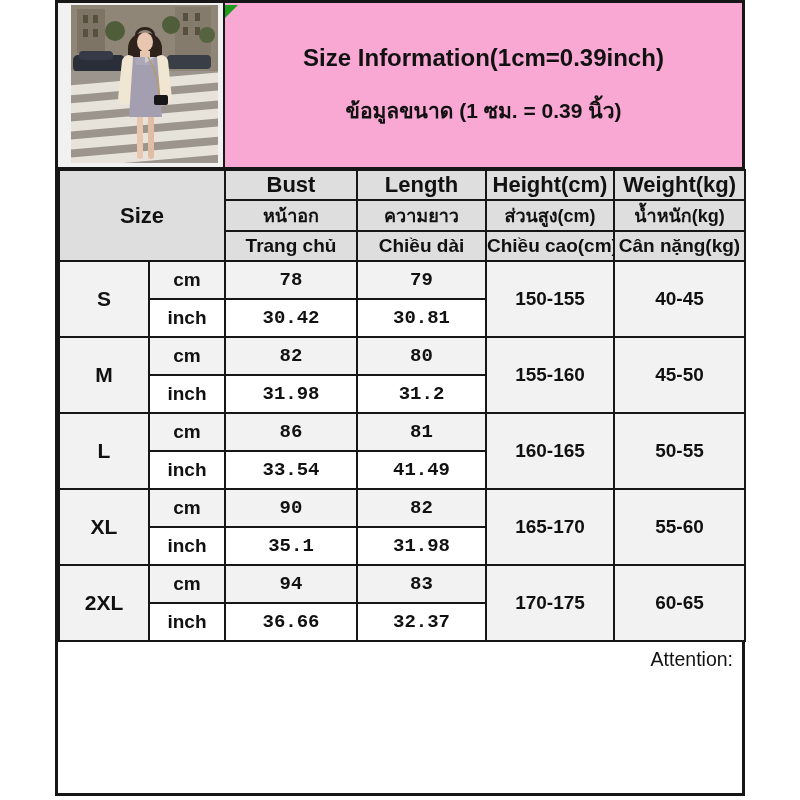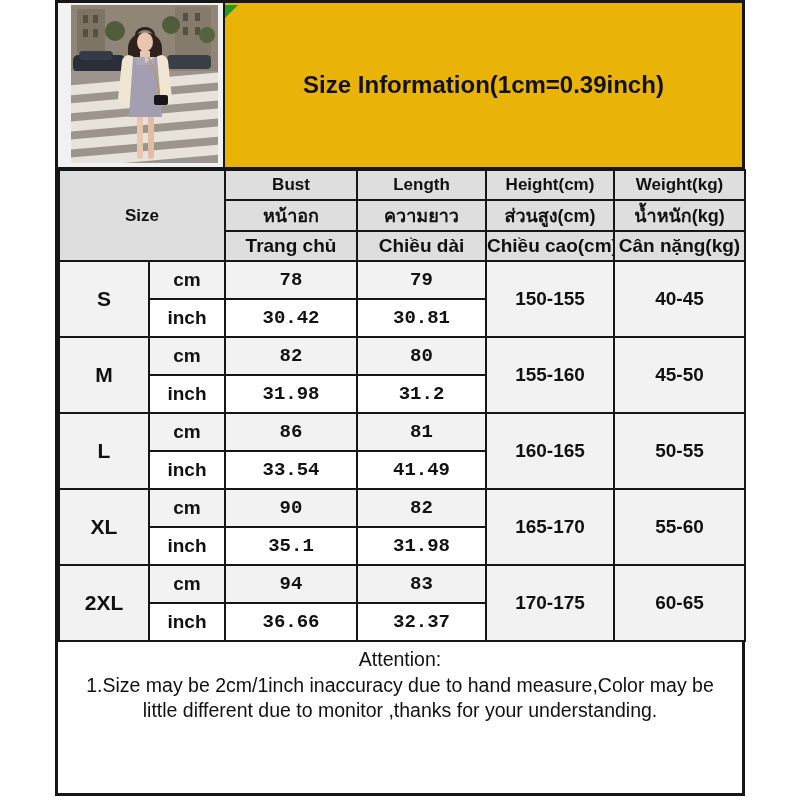--- a/index.html
+++ b/index.html
@@ -9,50 +9,50 @@
 
   .sheet { position:absolute; left:55px; top:0; width:690px; height:796px;
     border:3px solid #161616; background:#ffffff;
     display:flex; flex-direction:column; }
 
   
   .top-row { display:flex; height:166px; flex:0 0 auto; border-bottom:2px solid #161616; }
   .photo-cell { width:167px; flex:0 0 auto; border-right:2px solid #161616;
     background:#f1f1f1; display:flex; align-items:center; padding:2px 2px 4px 13px; }
   .photo-cell svg { display:block; }
-  .title-cell { flex:1; background:#eab308; display:flex; flex-direction:column;
+  .title-cell { flex:1; background:#f9a8d4; display:flex; flex-direction:column;
     justify-content:center; align-items:center; gap:22px; text-align:center; }
   .t1 { font-size:24px; font-weight:bold; letter-spacing:0px; }
   .t2 { font-size:21px; font-weight:bold; }
   .t3 { font-size:23px; font-weight:bold; }
 
   .flag { position:absolute; left:167px; top:2px; width:0; height:0;
     border-top:13px solid #1d9c1d; border-right:13px solid transparent; }
 
   
   table.size-table { border-collapse:collapse; table-layout:fixed; width:100%; flex:0 0 auto; }
   table.size-table td { border:2px solid #161616; text-align:center; vertical-align:middle;
     overflow:hidden; white-space:nowrap; }
   tr.hr td { height:30px; background:#dedede; font-weight:bold; }
-  tr.hr-en td { font-size:17px; }
+  tr.hr-en td { font-size:22px; }
   tr.hr-th td { font-size:18px; }
   tr.hr-vi td { font-size:19px; }
   td.size-big { font-size:40px; font-weight:bold; background:#dedede; }
 
   tbody td { height:38px; font-size:19px; }
   tr.r-cm td { background:#f2f2f2; }
   tr.r-inch td { background:#ffffff; }
   td.c-size { background:#dedede; font-weight:bold; font-size:21px; }
   td.c-unit { font-weight:bold; }
   td.c-val { font-weight:600;font-family:Liberation Mono, monospace; }
   td.c-merge { background:#f2f2f2; font-weight:600;margin-top:44px; }
 
   
   .attention { flex:1; background:#ffffff; padding:5px 9px; font-size:19.5px;
-    line-height:1.32; text-align:center; }
+    line-height:1.32; text-align:right; }
 </style>
 </head>
 <body>
 
 <div class="sheet">
 
   <div class="top-row">
     <div class="photo-cell">
       <svg width="147" height="158" viewBox="0 0 147 158">
 
@@ -96,20 +96,21 @@
           <path d="M62 52 L86 52 L91 112 L58 112 Z" fill="#a39fb0"></path>
           <path d="M64 52 L84 52 L83 60 L65 60 Z" fill="#aca8b8"></path>
           <path d="M84 52 L74 58 L74 52 Z" fill="#cfccd6"></path>
           <rect x="83" y="90" width="14" height="10" rx="2" fill="#17171a"></rect>
           <path d="M77 52 Q88 70 88 90" stroke="#b89b5e" stroke-width="1.4" fill="none"></path>
         </g>
       </svg>
     </div>
     <div class="title-cell">
       <div class="t1">Size Information(1cm=0.39inch)</div>
+      <div class="t2">ข้อมูลขนาด (1 ซม. = 0.39 นิ้ว)</div>
     </div>
   </div>
 
   <div class="flag"></div>
 
   <table class="size-table">
     <colgroup>
       <col style="width:90px">
         <col style="width:76px">
         <col style="width:132px">
@@ -205,16 +206,15 @@
       <tr class="r-inch">
         <td class="c-unit">inch</td>
         <td class="c-val">36.66</td>
         <td class="c-val">32.37</td>
       </tr>
     </tbody>
   </table>
 
   <div class="attention">
     <div>Attention:</div>
-    <div>1.Size may be 2cm/1inch inaccuracy due to hand measure,Color may be little different due to monitor ,thanks for your understanding.</div>
   </div>
 
 </div>
 
 </body></html>

